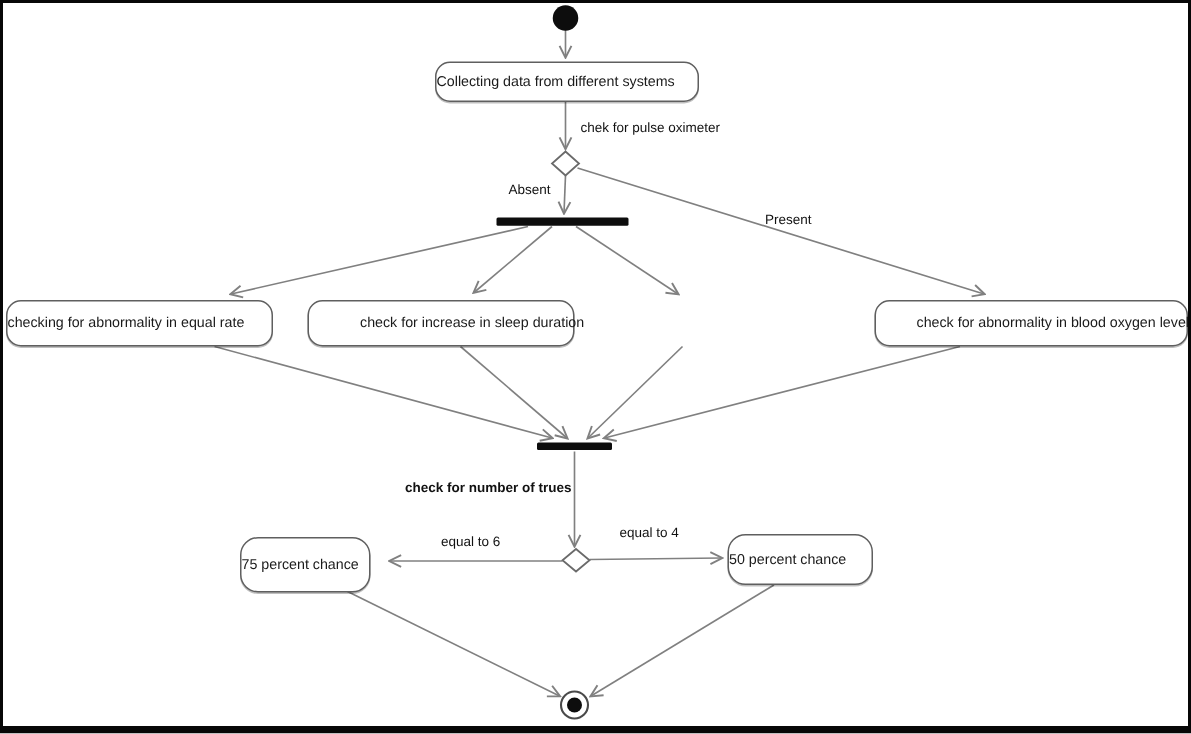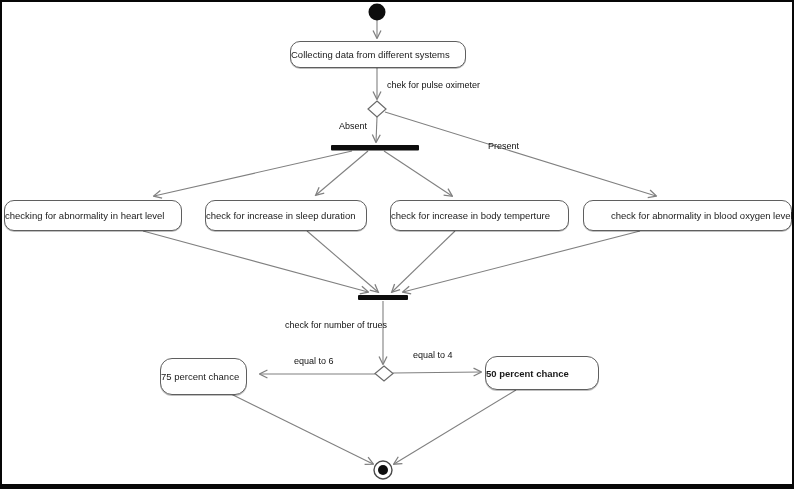--- a/index.html
+++ b/index.html
@@ -82,48 +82,45 @@
       <circle cx="381" cy="468" r="9" fill="#ffffff" stroke="#4a4a4a" stroke-width="1.4"></circle>
       <circle cx="381" cy="468" r="5" fill="#0d0d0d"></circle>
     </g>
   </svg>
 
   <div class="node" style="left:288px;top:39px;width:176px;height:27px;">
     <span>Collecting data from different systems</span>
   </div>
 
   <div class="node" style="left:2px;top:198px;width:178px;height:31px;">
-    <span>checking for abnormality in heart level</span>
+    <span>checking for abnormality in equal rate</span>
   </div>
 
-  <div class="node" style="left:203px;top:198px;width:162px;height:31px;">
+  <div class="node" style="left:203px;top:198px;width:178px;height:31px;padding-left:34px;">
     <span>check for increase in sleep duration</span>
   </div>
 
-  <div class="node" style="left:388px;top:198px;width:179px;height:31px;">
-    <span>check for increase in body temperture</span>
-  </div>
 
   <div class="node" style="left:581px;top:198px;width:209px;height:31px;padding-left:27px;">
     <span>check for abnormality in blood oxygen level</span>
   </div>
 
   <div class="node chance" style="left:158px;top:356px;width:87px;height:37px;">
     <span>75 percent chance</span>
   </div>
 
-  <div class="node chance" style="left:483px;top:354px;width:114px;height:34px;font-weight:bold;">
+  <div class="node chance" style="left:483px;top:354px;width:97px;height:34px;">
     <span>50 percent chance</span>
   </div>
 
   <span class="edge-label" style="left:385px;top:78px;text-align:center;">chek for pulse oximeter</span>
 
   <span class="edge-label" style="left:337px;top:119px;">Absent</span>
 
-  <span class="edge-label" style="left:486px;top:139px;">Present</span>
+  <span class="edge-label" style="left:508px;top:139px;">Present</span>
 
-  <span class="edge-label" style="left:283px;top:318px;">check for number of trues</span>
+  <span class="edge-label" style="left:268px;top:318px;font-weight:bold;">check for number of trues</span>
 
   <span class="edge-label" style="left:292px;top:354px;">equal to 6</span>
 
   <span class="edge-label" style="left:411px;top:348px;">equal to 4</span>
 
 </div>
 
 </body></html>

